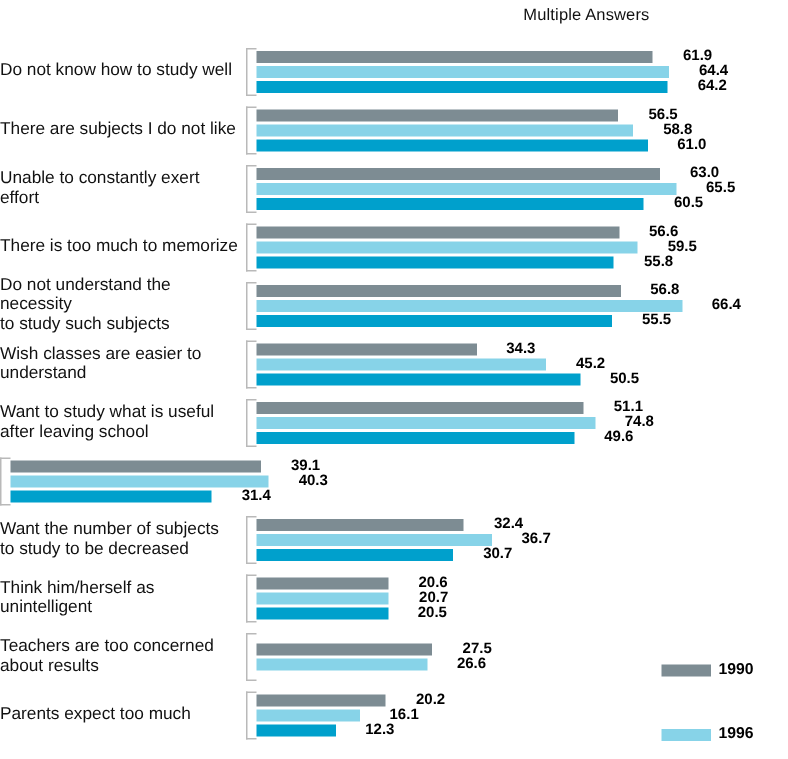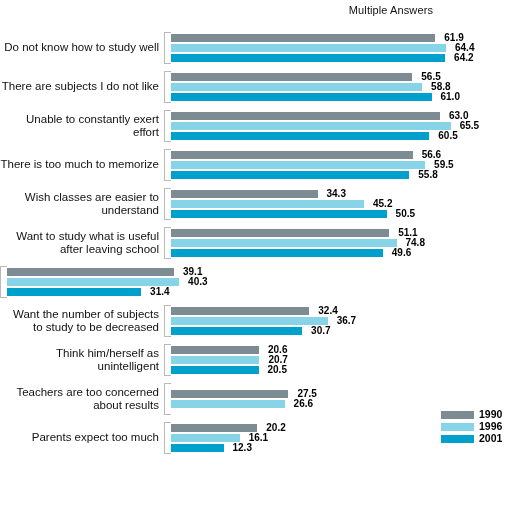--- a/index.html
+++ b/index.html
@@ -44,21 +44,21 @@
   .group {
     position: relative;
     height: 39px;
     display: flex;
     align-items: center;
   }
 
   .cat-label {
     width: 164px;
     flex: 0 0 164px;
-    text-align: right;
+    text-align: left;
     padding-right: 5px;
     box-sizing: border-box;
     font-size: 11.5px;
     line-height: 13px;
     color: #111111;
     white-space: pre-line;
   }
 
   
   .bracket {
@@ -89,36 +89,37 @@
 
   .bar {
     height: 8px;
     display: block;
   }
 
   .bar-value {
     font-size: 10px;
     font-weight: bold;
     color: #000000;
-    padding-left: 9px;
+    padding-left: 20px;
     white-space: nowrap;
     line-height: 8px;
   }
 
   
   .legend {
     position: absolute;
     left: 441px;
     top: 409px;
   }
   .legend-row {
     display: flex;
     align-items: center;
     height: 11px;
     margin-bottom: 1px;
+    margin-top: 32px;
   }
   .legend-swatch {
     width: 33px;
     height: 8px;
     display: block;
   }
   .legend-label {
     font-size: 10.5px;
     font-weight: bold;
     color: #000000;
@@ -200,20 +201,39 @@
             <span class="bar" style="background: rgb(135, 211, 232); width: 254.1px;"></span>
             <span class="bar-value">59.5</span>
           </div>
           <div class="bar-row">
             <span class="bar" style="background: rgb(0, 160, 204); width: 238.3px;"></span>
             <span class="bar-value">55.8</span>
           </div>
         </div>
       </div>
       <div class="group">
+        <div class="cat-label">Do not understand the necessity
+to study such subjects</div>
+        <div class="bracket"></div>
+        <div class="bars">
+          <div class="bar-row">
+            <span class="bar" style="background: rgb(125, 140, 147); width: 242.5px;"></span>
+            <span class="bar-value">56.8</span>
+          </div>
+          <div class="bar-row">
+            <span class="bar" style="background: rgb(135, 211, 232); width: 283.5px;"></span>
+            <span class="bar-value">66.4</span>
+          </div>
+          <div class="bar-row">
+            <span class="bar" style="background: rgb(0, 160, 204); width: 237px;"></span>
+            <span class="bar-value">55.5</span>
+          </div>
+        </div>
+      </div>
+      <div class="group">
         <div class="cat-label">Wish classes are easier to
 understand</div>
         <div class="bracket"></div>
         <div class="bars">
           <div class="bar-row">
             <span class="bar" style="background: rgb(125, 140, 147); width: 146.5px;"></span>
             <span class="bar-value">34.3</span>
           </div>
           <div class="bar-row">
             <span class="bar" style="background: rgb(135, 211, 232); width: 193px;"></span>

